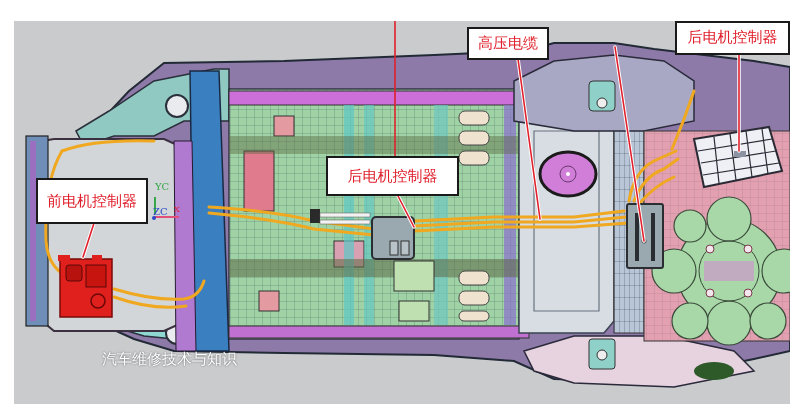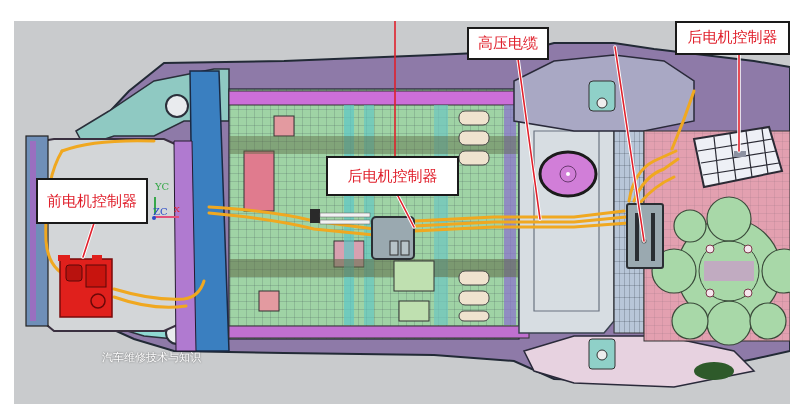--- a/index.html
+++ b/index.html
@@ -7,21 +7,21 @@
          font-family: "DejaVu Sans", "Liberation Sans", sans-serif; }
   #figure { position: absolute; left: 14px; top: 21px; width: 776px; height: 383px;
             background: #c9cbcd; overflow: hidden; }
   #figure svg.chassis { position: absolute; left: 0; top: 0; }
   .callout { position: absolute; background: #ffffff; border: 2px solid #1a1a1a;
              color: #e0202c; font-size: 15px; line-height: 1; display: flex;
              align-items: center; justify-content: center; white-space: nowrap;
              box-sizing: border-box; font-family: "DejaVu Sans", sans-serif; }
   .axis-label { position: absolute; font-family: "DejaVu Serif", serif; font-size: 10px; }
   #watermark { position: absolute; left: 102px; top: 350px; color: #ffffff;
-               font-size: 11px; letter-spacing: 0px; text-shadow: 0 0 2px rgba(0,0,0,0.6);
+               font-size: 15px; letter-spacing: 0px; text-shadow: 0 0 2px rgba(0,0,0,0.6);
                font-family: "DejaVu Sans", sans-serif; }
 </style>
 </head>
 <body>
 
 <div id="figure">
   <svg class="chassis" width="776" height="383" viewBox="0 0 776 383" xmlns="http://www.w3.org/2000/svg">
     <defs>
       <pattern id="grid" width="8" height="8" patternUnits="userSpaceOnUse">
         <path d="M8 0 L0 0 0 8" fill="none" stroke="#2b3340" stroke-width="0.6" opacity="0.55"></path>

